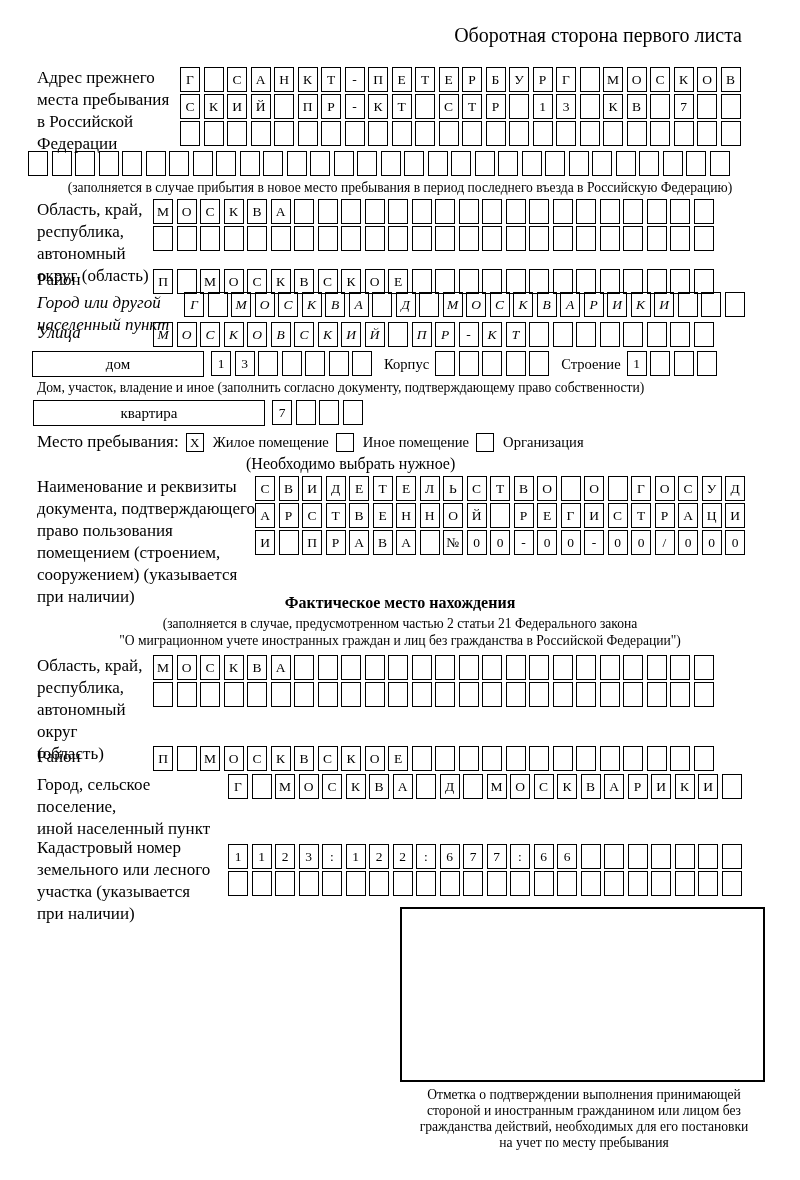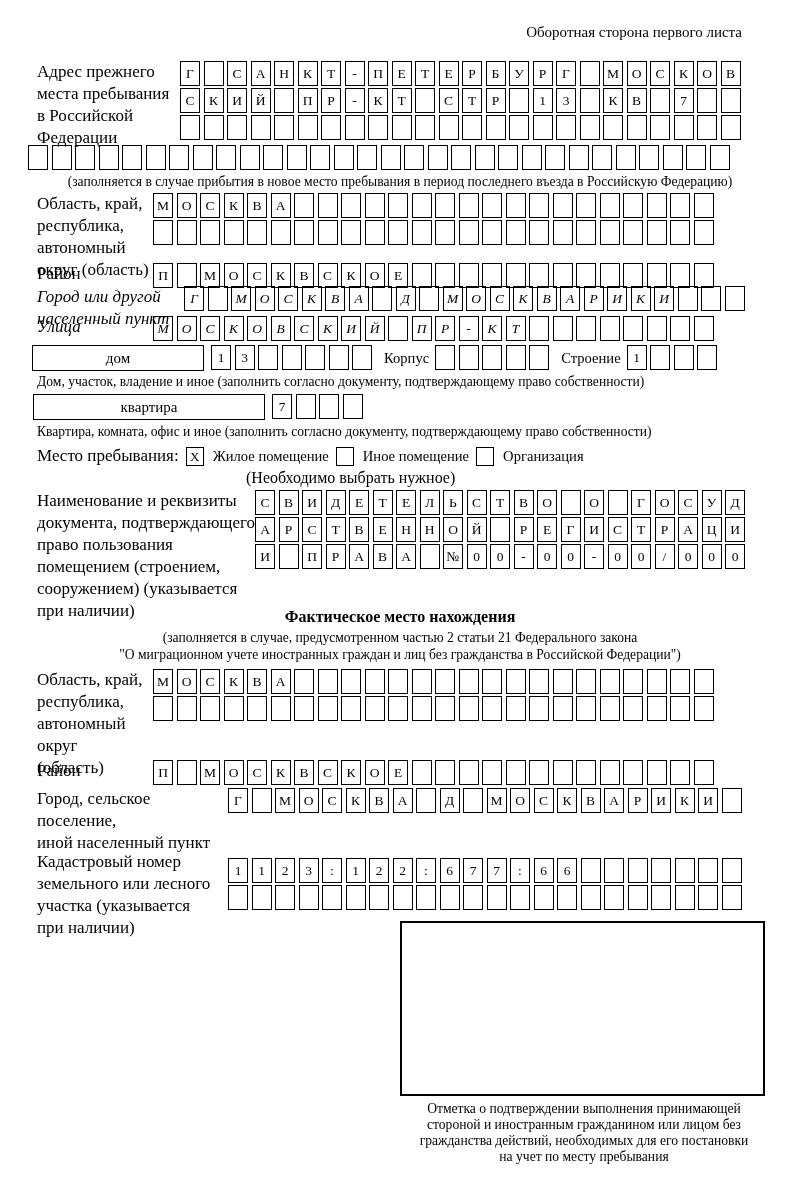--- a/index.html
+++ b/index.html
@@ -4,21 +4,21 @@
 <style>
   * { margin:0; padding:0; box-sizing:border-box; }
   html,body { background:#888; }
   .page {
     width:800px; height:1180px; margin:0 auto;
     background:#ffffff; color:#000;
     font-family:"Liberation Serif","DejaVu Serif",serif;
     padding:18px 28px 0 28px;
     overflow:hidden; position:relative;
   }
-  .top-note { text-align:right; font-size:15px; margin-top:6px; padding-right:30px; }
+  .top-note { text-align:right; font-size:20px; margin-top:6px; padding-right:30px; }
 
   
   .frow { display:flex; align-items:flex-start; }
   .flabel { flex:none; margin-left:9px; font-size:17px; line-height:22px; white-space:pre-line; }
   .w143{width:143px;} .w116{width:116px;} .w147{width:147px;} .w218{width:218px;} .w191{width:191px;}
   .rows { display:flex; flex-direction:column; gap:2px; }
 
   .boxrow { display:flex; gap:3.5px; }
   .bx {
     flex:none; box-sizing:content-box;
@@ -394,21 +394,20 @@
 
   <div class="apt-row">
     <div class="named-box">квартира</div>
     <div class="boxrow apt-cells">
         <span class="bx">7</span>
         <span class="bx"></span>
         <span class="bx"></span>
         <span class="bx"></span>
       </div>
   </div>
-  <div class="left-note apt-note">Квартира, комната, офис и иное (заполнить согласно документу, подтверждающему право собственности)</div>
 
   <div class="place-row">
     <div class="flabel">Место пребывания:</div>
     <div class="boxrow chk">
         <span class="bx">X</span>
       </div>
     <div class="opt-label">Жилое помещение</div>
     <div class="boxrow chk opt-gap">
         <span class="bx"></span>
       </div>

